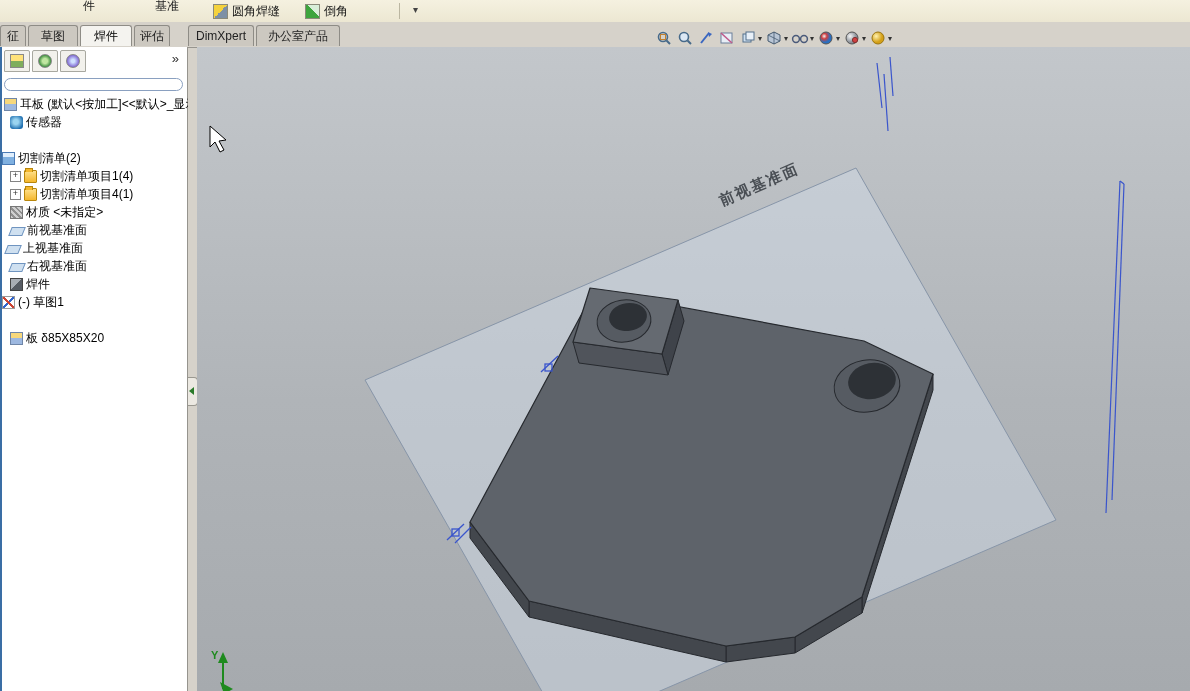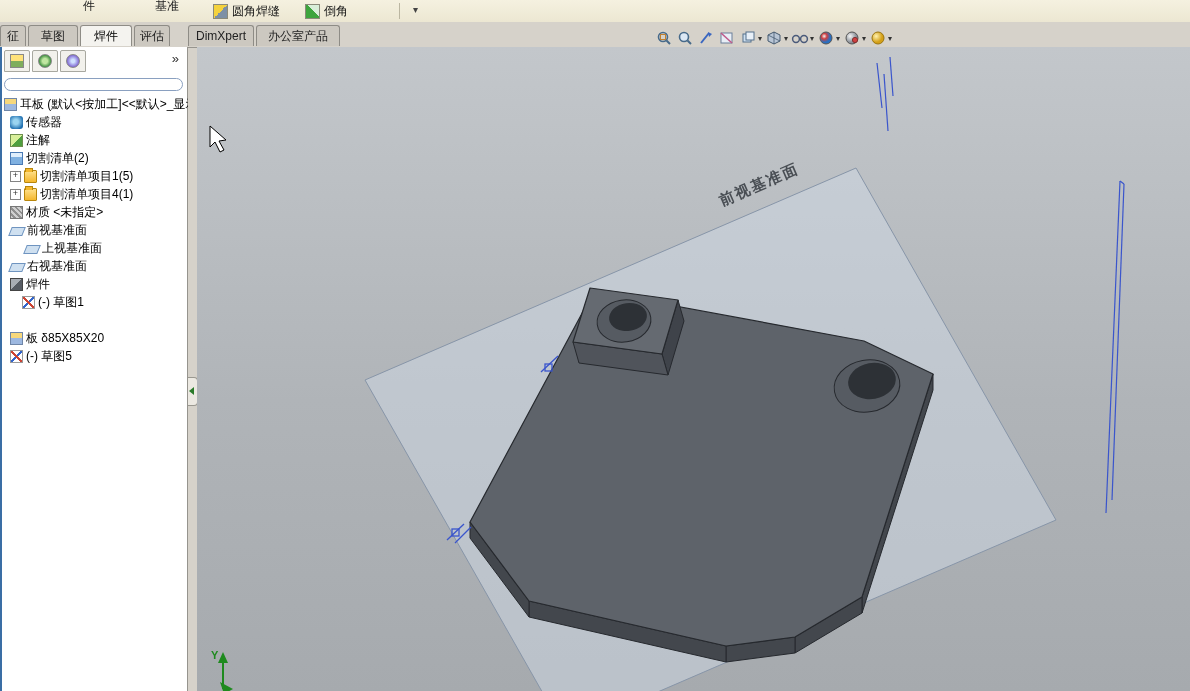--- a/index.html
+++ b/index.html
@@ -210,69 +210,61 @@
 
     <div class="trow" style="top:48px;padding-left:2px">
       <span class="ico part"></span>
       <span class="tlabel">耳板 (默认&lt;按加工]&lt;&lt;默认&gt;_显示状</span>
     </div>
 
     <div class="trow" style="top:66px;padding-left:8px">
       <span class="ico sensors"></span>
       <span class="tlabel">传感器</span>
     </div>
-    <div class="trow" style="top:84px;padding-left:8px">
-      <span class="ico annot"></span>
-      <span class="tlabel">注解</span>
-    </div>
-    <div class="trow" style="top:102px;padding-left:8px">
+    <div class="trow" style="top:102px;padding-left:0">
       <span class="ico cutlist"></span>
       <span class="tlabel">切割清单(2)</span>
     </div>
     <div class="trow" style="top:120px;padding-left:8px">
       <span class="expand">+</span>
       <span class="ico folder"></span>
-      <span class="tlabel">切割清单项目1(5)</span>
+      <span class="tlabel">切割清单项目1(4)</span>
     </div>
     <div class="trow" style="top:138px;padding-left:8px">
       <span class="expand">+</span>
       <span class="ico folder"></span>
       <span class="tlabel">切割清单项目4(1)</span>
     </div>
     <div class="trow" style="top:156px;padding-left:8px">
       <span class="ico material"></span>
       <span class="tlabel">材质 &lt;未指定&gt;</span>
     </div>
     <div class="trow" style="top:174px;padding-left:8px">
       <span class="ico plane"></span>
       <span class="tlabel">前视基准面</span>
     </div>
-    <div class="trow" style="top:192px;padding-left:23px">
+    <div class="trow" style="top:192px;padding-left:4px">
       <span class="ico plane"></span>
       <span class="tlabel">上视基准面</span>
     </div>
     <div class="trow" style="top:210px;padding-left:8px">
       <span class="ico plane"></span>
       <span class="tlabel">右视基准面</span>
     </div>
     <div class="trow" style="top:228px;padding-left:8px">
       <span class="ico weld"></span>
       <span class="tlabel">焊件</span>
     </div>
-    <div class="trow" style="top:246px;padding-left:20px">
+    <div class="trow" style="top:246px;padding-left:0">
       <span class="ico sketch"></span>
       <span class="tlabel">(-) 草图1</span>
     </div>
     <div class="trow" style="top:282px;padding-left:8px">
       <span class="ico part"></span>
       <span class="tlabel">板 δ85X85X20</span>
-    </div>
-    <div class="trow" style="top:300px;padding-left:8px">
-      <span class="ico sketch"></span>
-      <span class="tlabel">(-) 草图5</span>
     </div>
   </div>
 
   <div class="handle"></div>
 
   <div class="viewport">
     <svg class="scene" width="993" height="644" viewBox="197 47 993 644">
 
       <polygon points="365,380 856,168 1056,520 565,732" fill="rgba(208,218,230,0.5)" stroke="#8795a8" stroke-width="1"></polygon>
       <text x="722" y="206" transform="rotate(-23.3 722 206)" font-size="15" font-weight="bold" fill="#494e54" letter-spacing="2">前视基准面</text>

